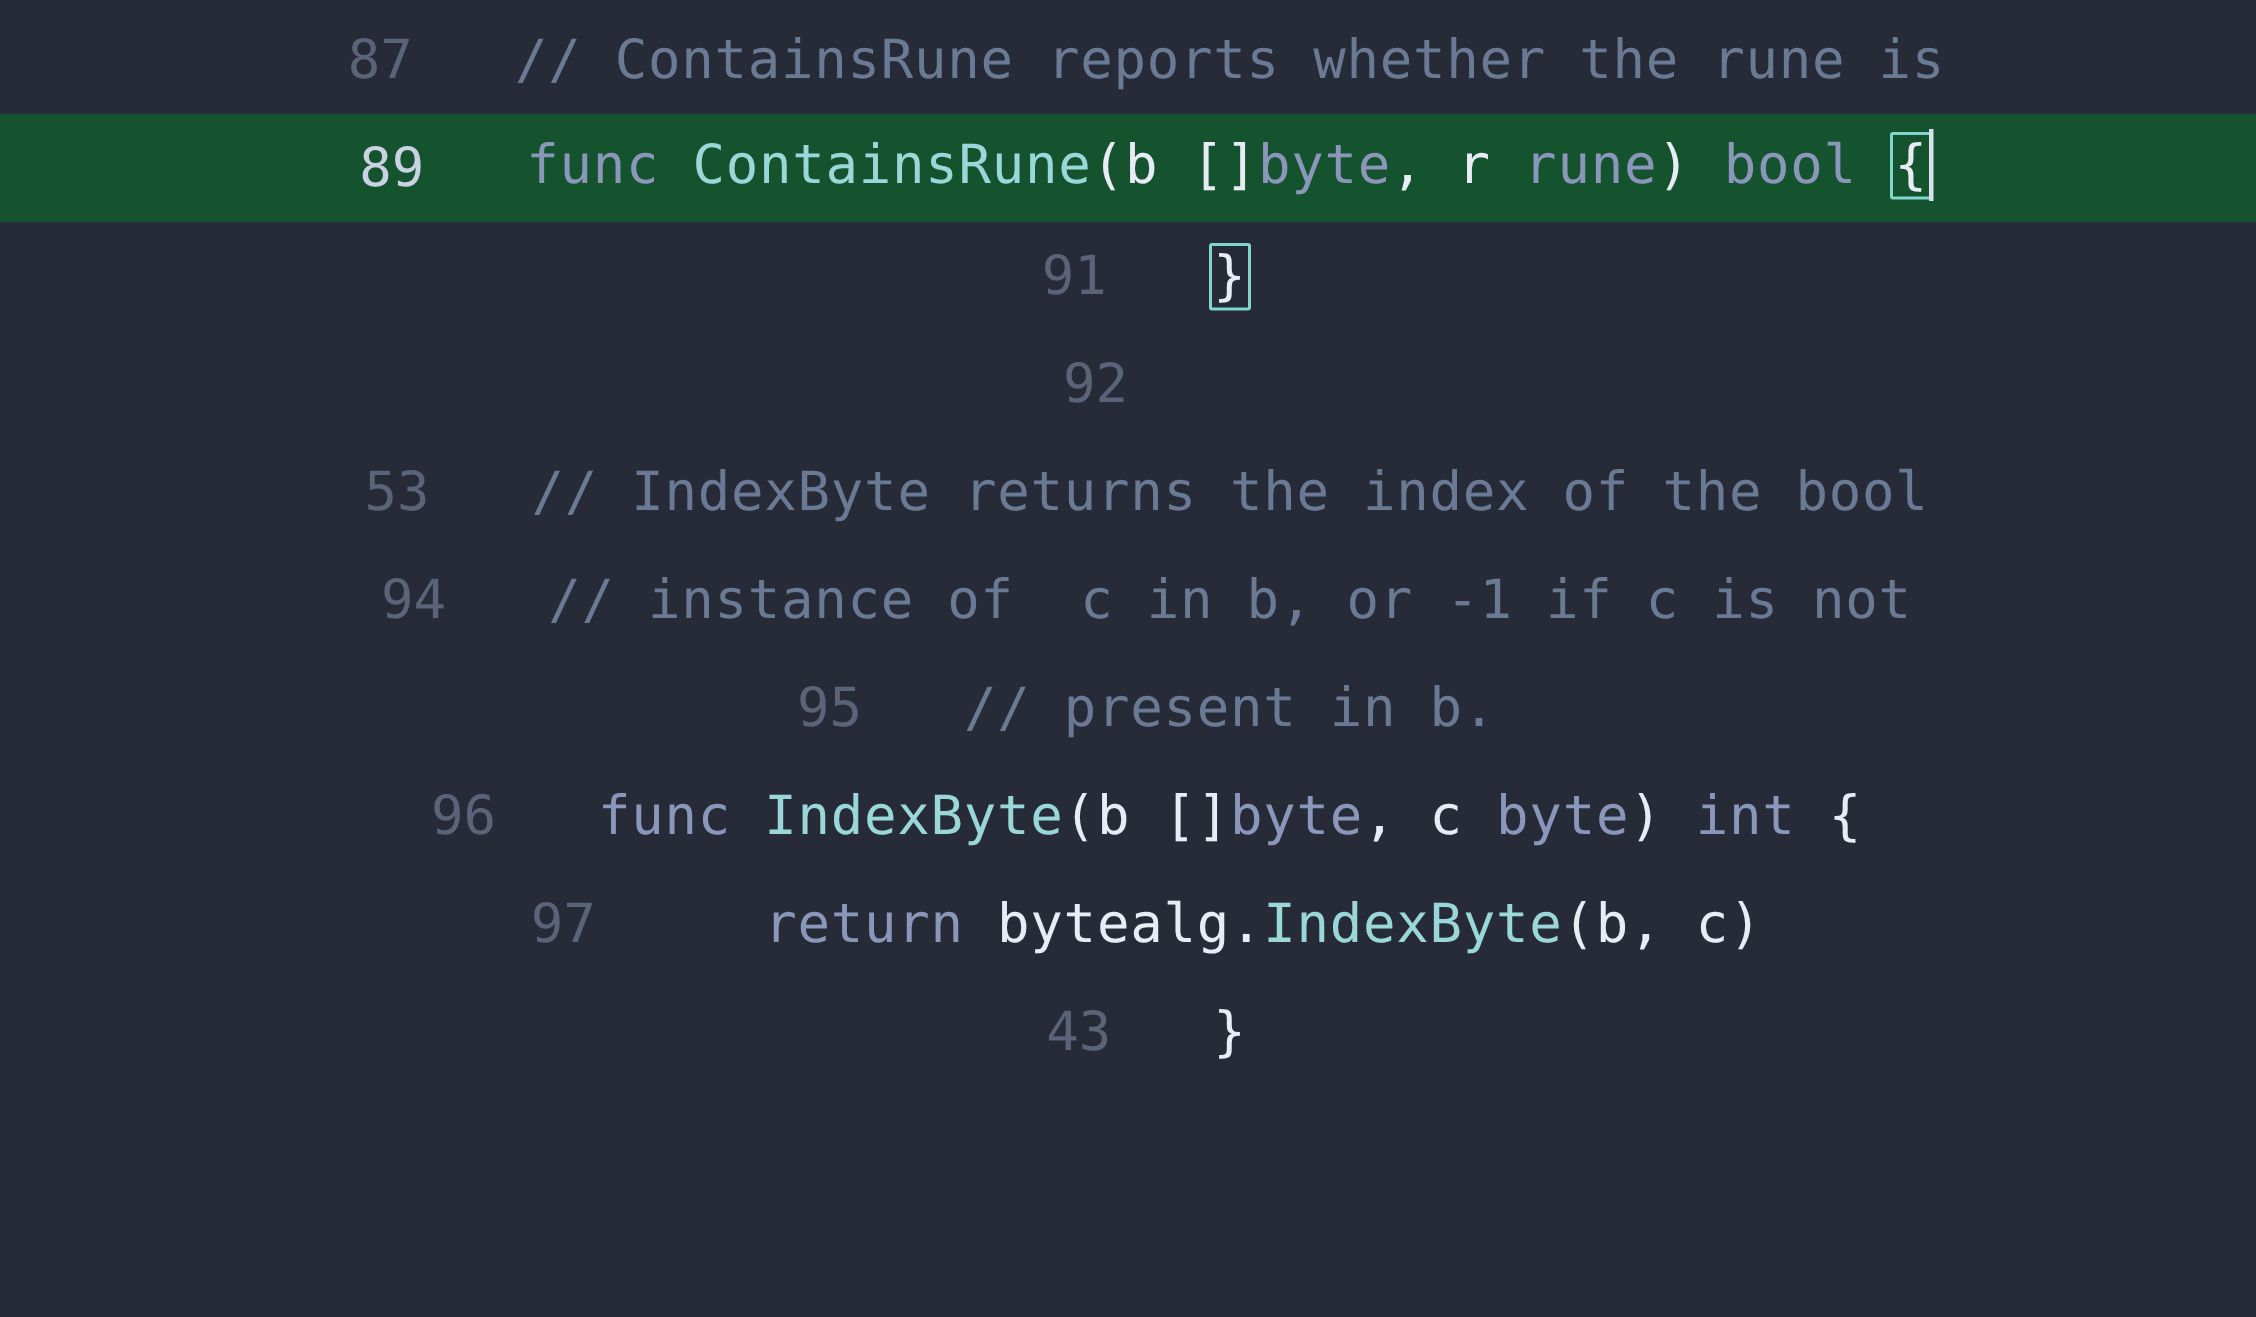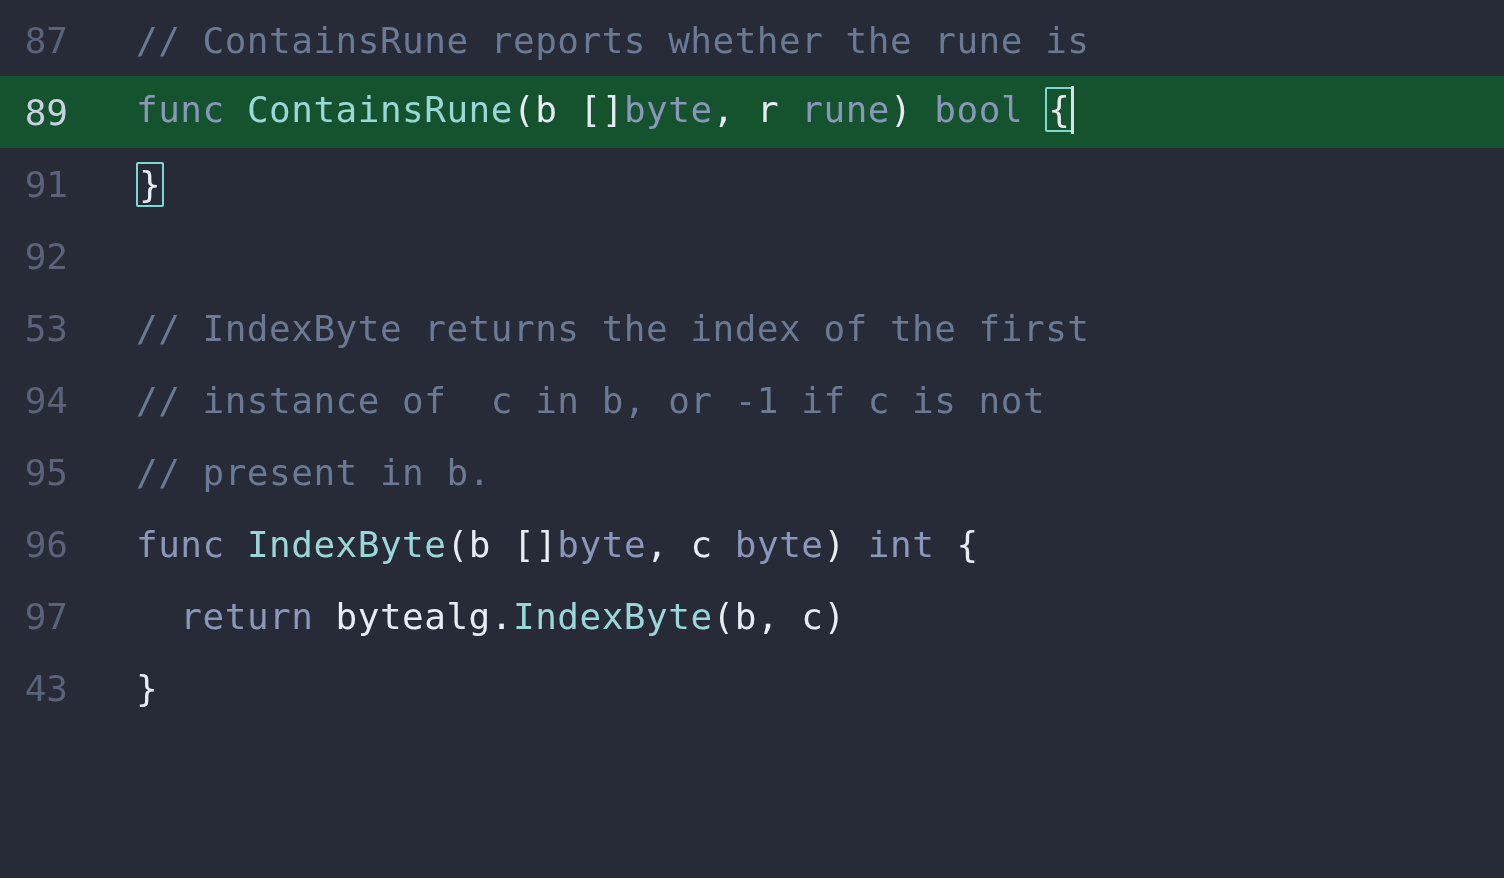--- a/index.html
+++ b/index.html
@@ -15,20 +15,21 @@
     flex-direction: column;
     width: 100%;
     height: 100%;
     padding-top: 4px;
   }
   .line {
     display: flex;
     align-items: center;
     height: 72px;
     position: relative;
+    justify-content: center;
   }
   .line.current {
     background: #14532d;
   }
   .gutter {
     width: 88px;
     text-align: right;
     padding-right: 20px;
     font-size: 36px;
     color: #5a6378;
@@ -88,21 +89,21 @@
     <div class="line">
       <div class="gutter">91</div>
       <div class="code"><span class="tok-punct brace-match">}</span></div>
     </div>
     <div class="line">
       <div class="gutter">92</div>
       <div class="code"><span class="tok-ident"></span></div>
     </div>
     <div class="line">
       <div class="gutter">53</div>
-      <div class="code"><span class="tok-comment">// IndexByte returns the index of the first</span></div>
+      <div class="code"><span class="tok-comment">// IndexByte returns the index of the bool</span></div>
     </div>
     <div class="line">
       <div class="gutter">94</div>
       <div class="code"><span class="tok-comment">// instance of  c in b, or -1 if c is not</span></div>
     </div>
     <div class="line">
       <div class="gutter">95</div>
       <div class="code"><span class="tok-comment">// present in b.</span></div>
     </div>
     <div class="line">

